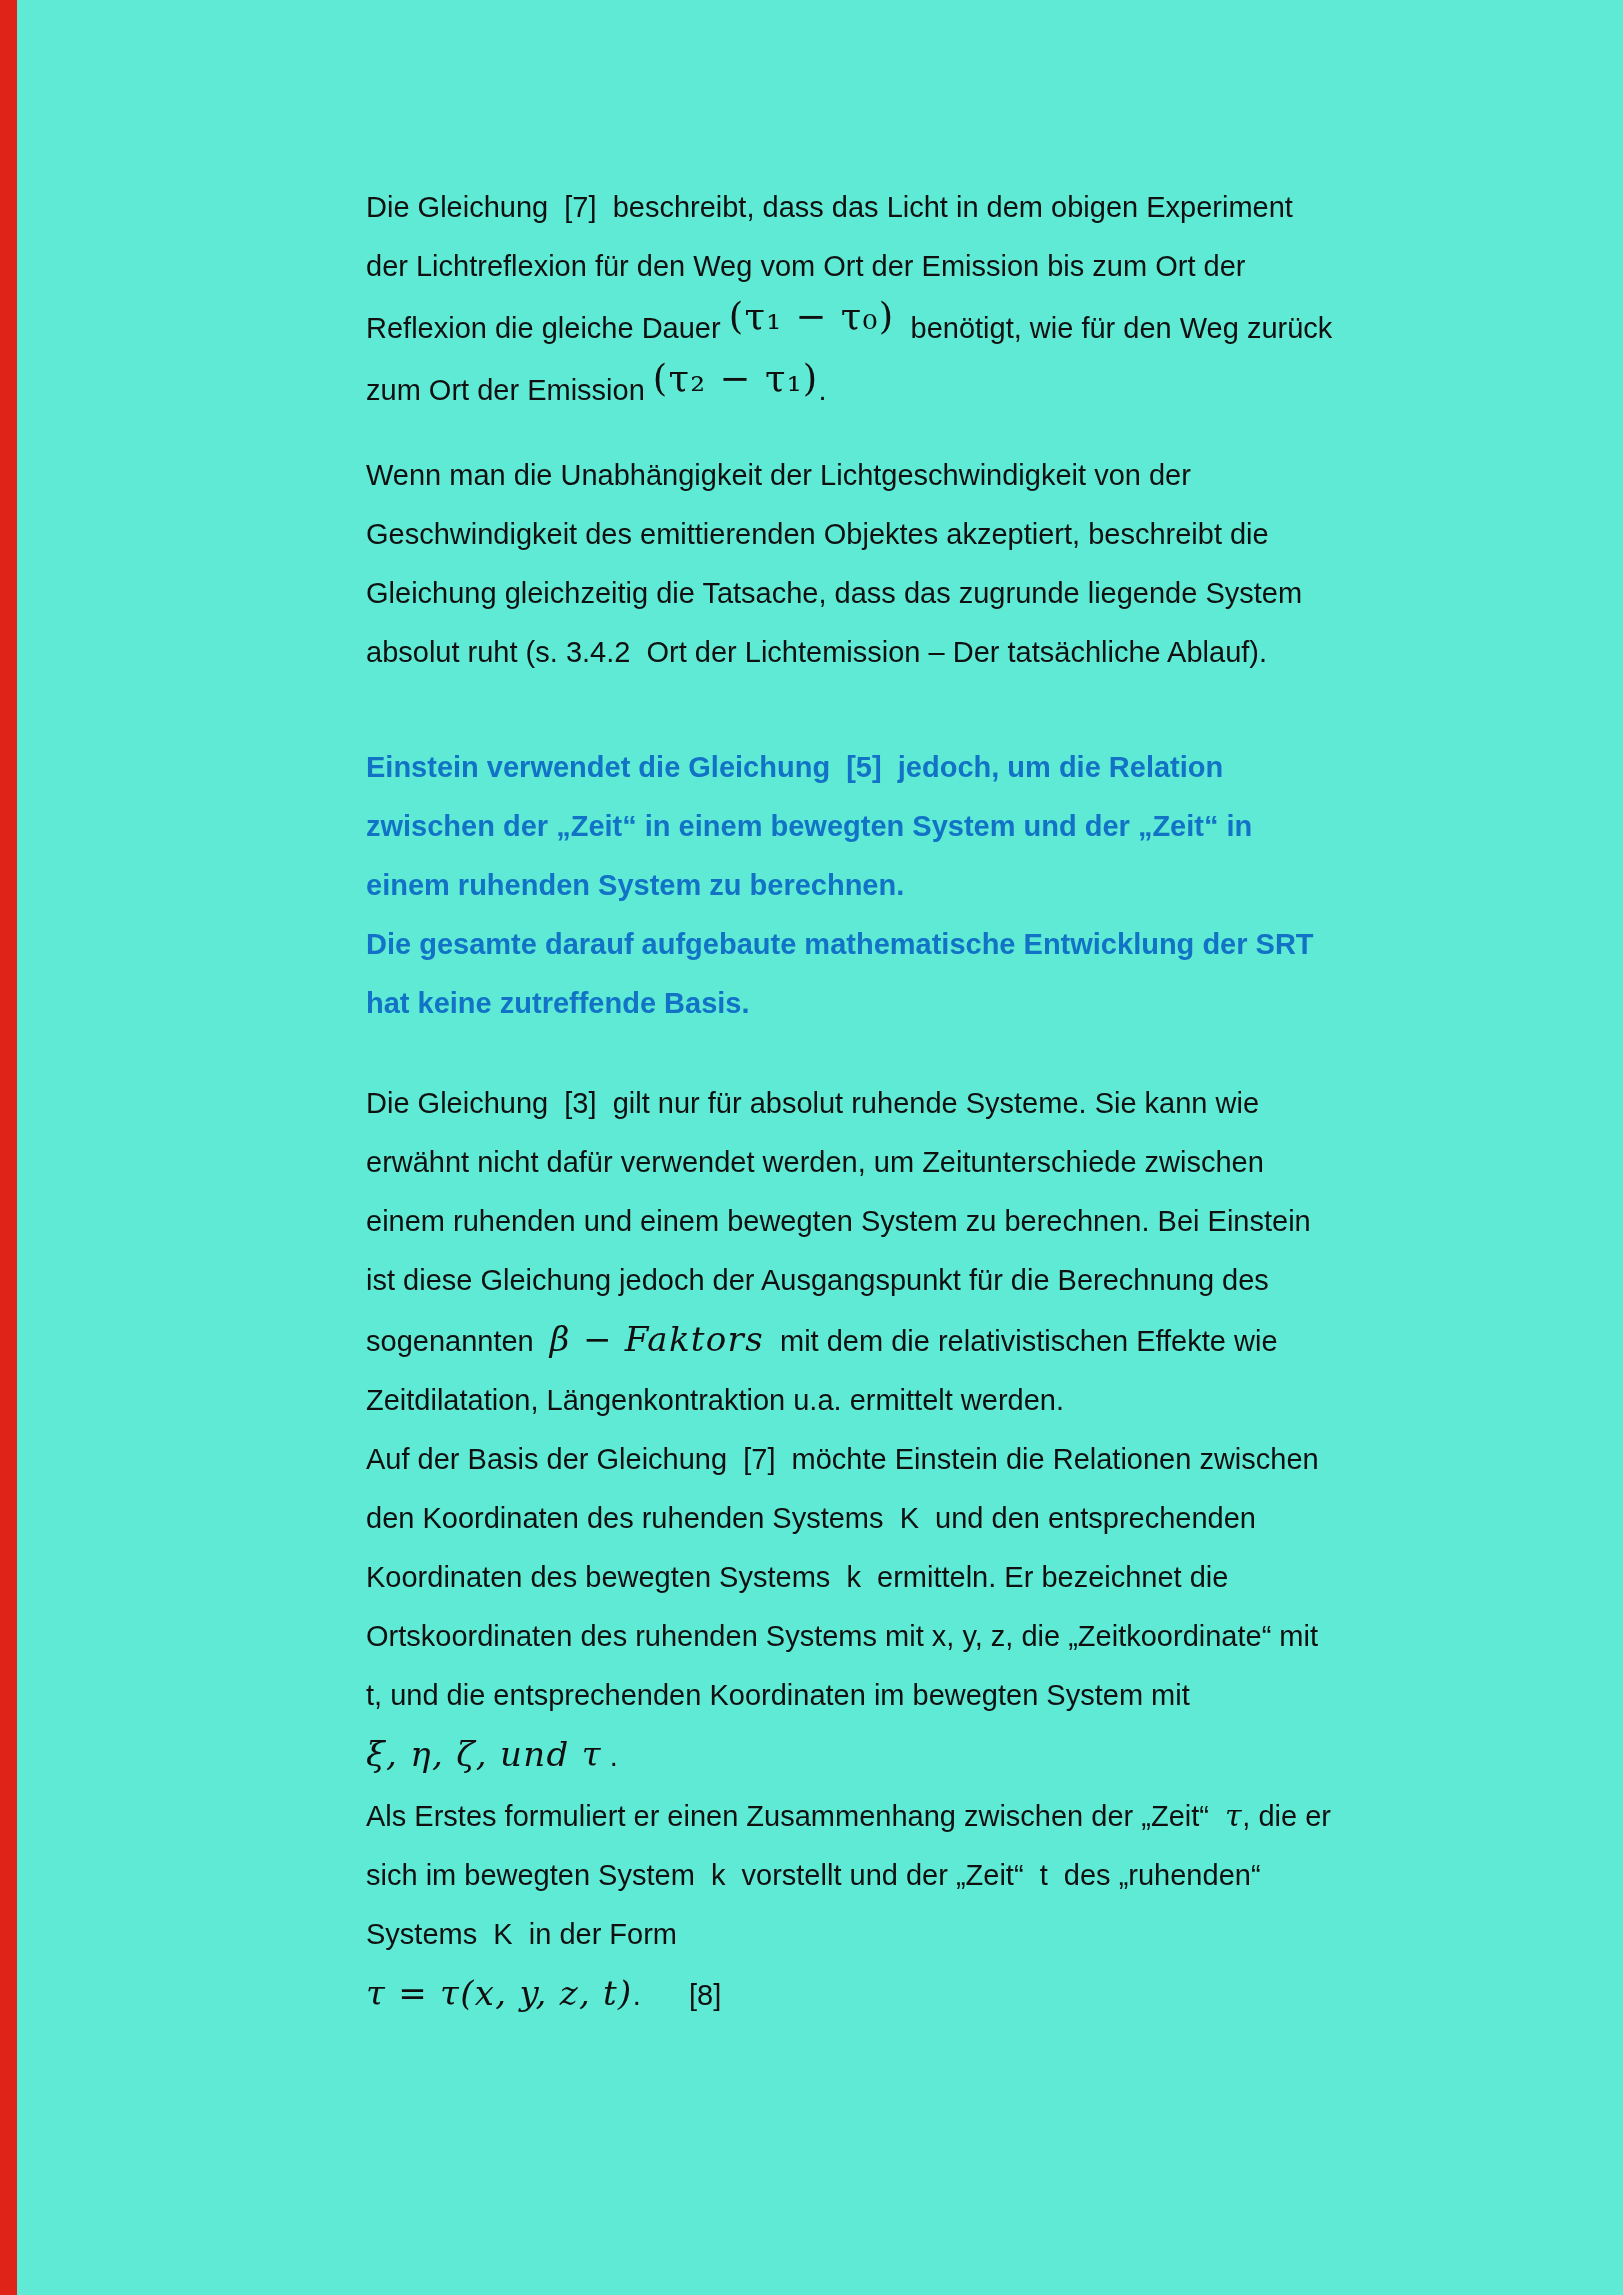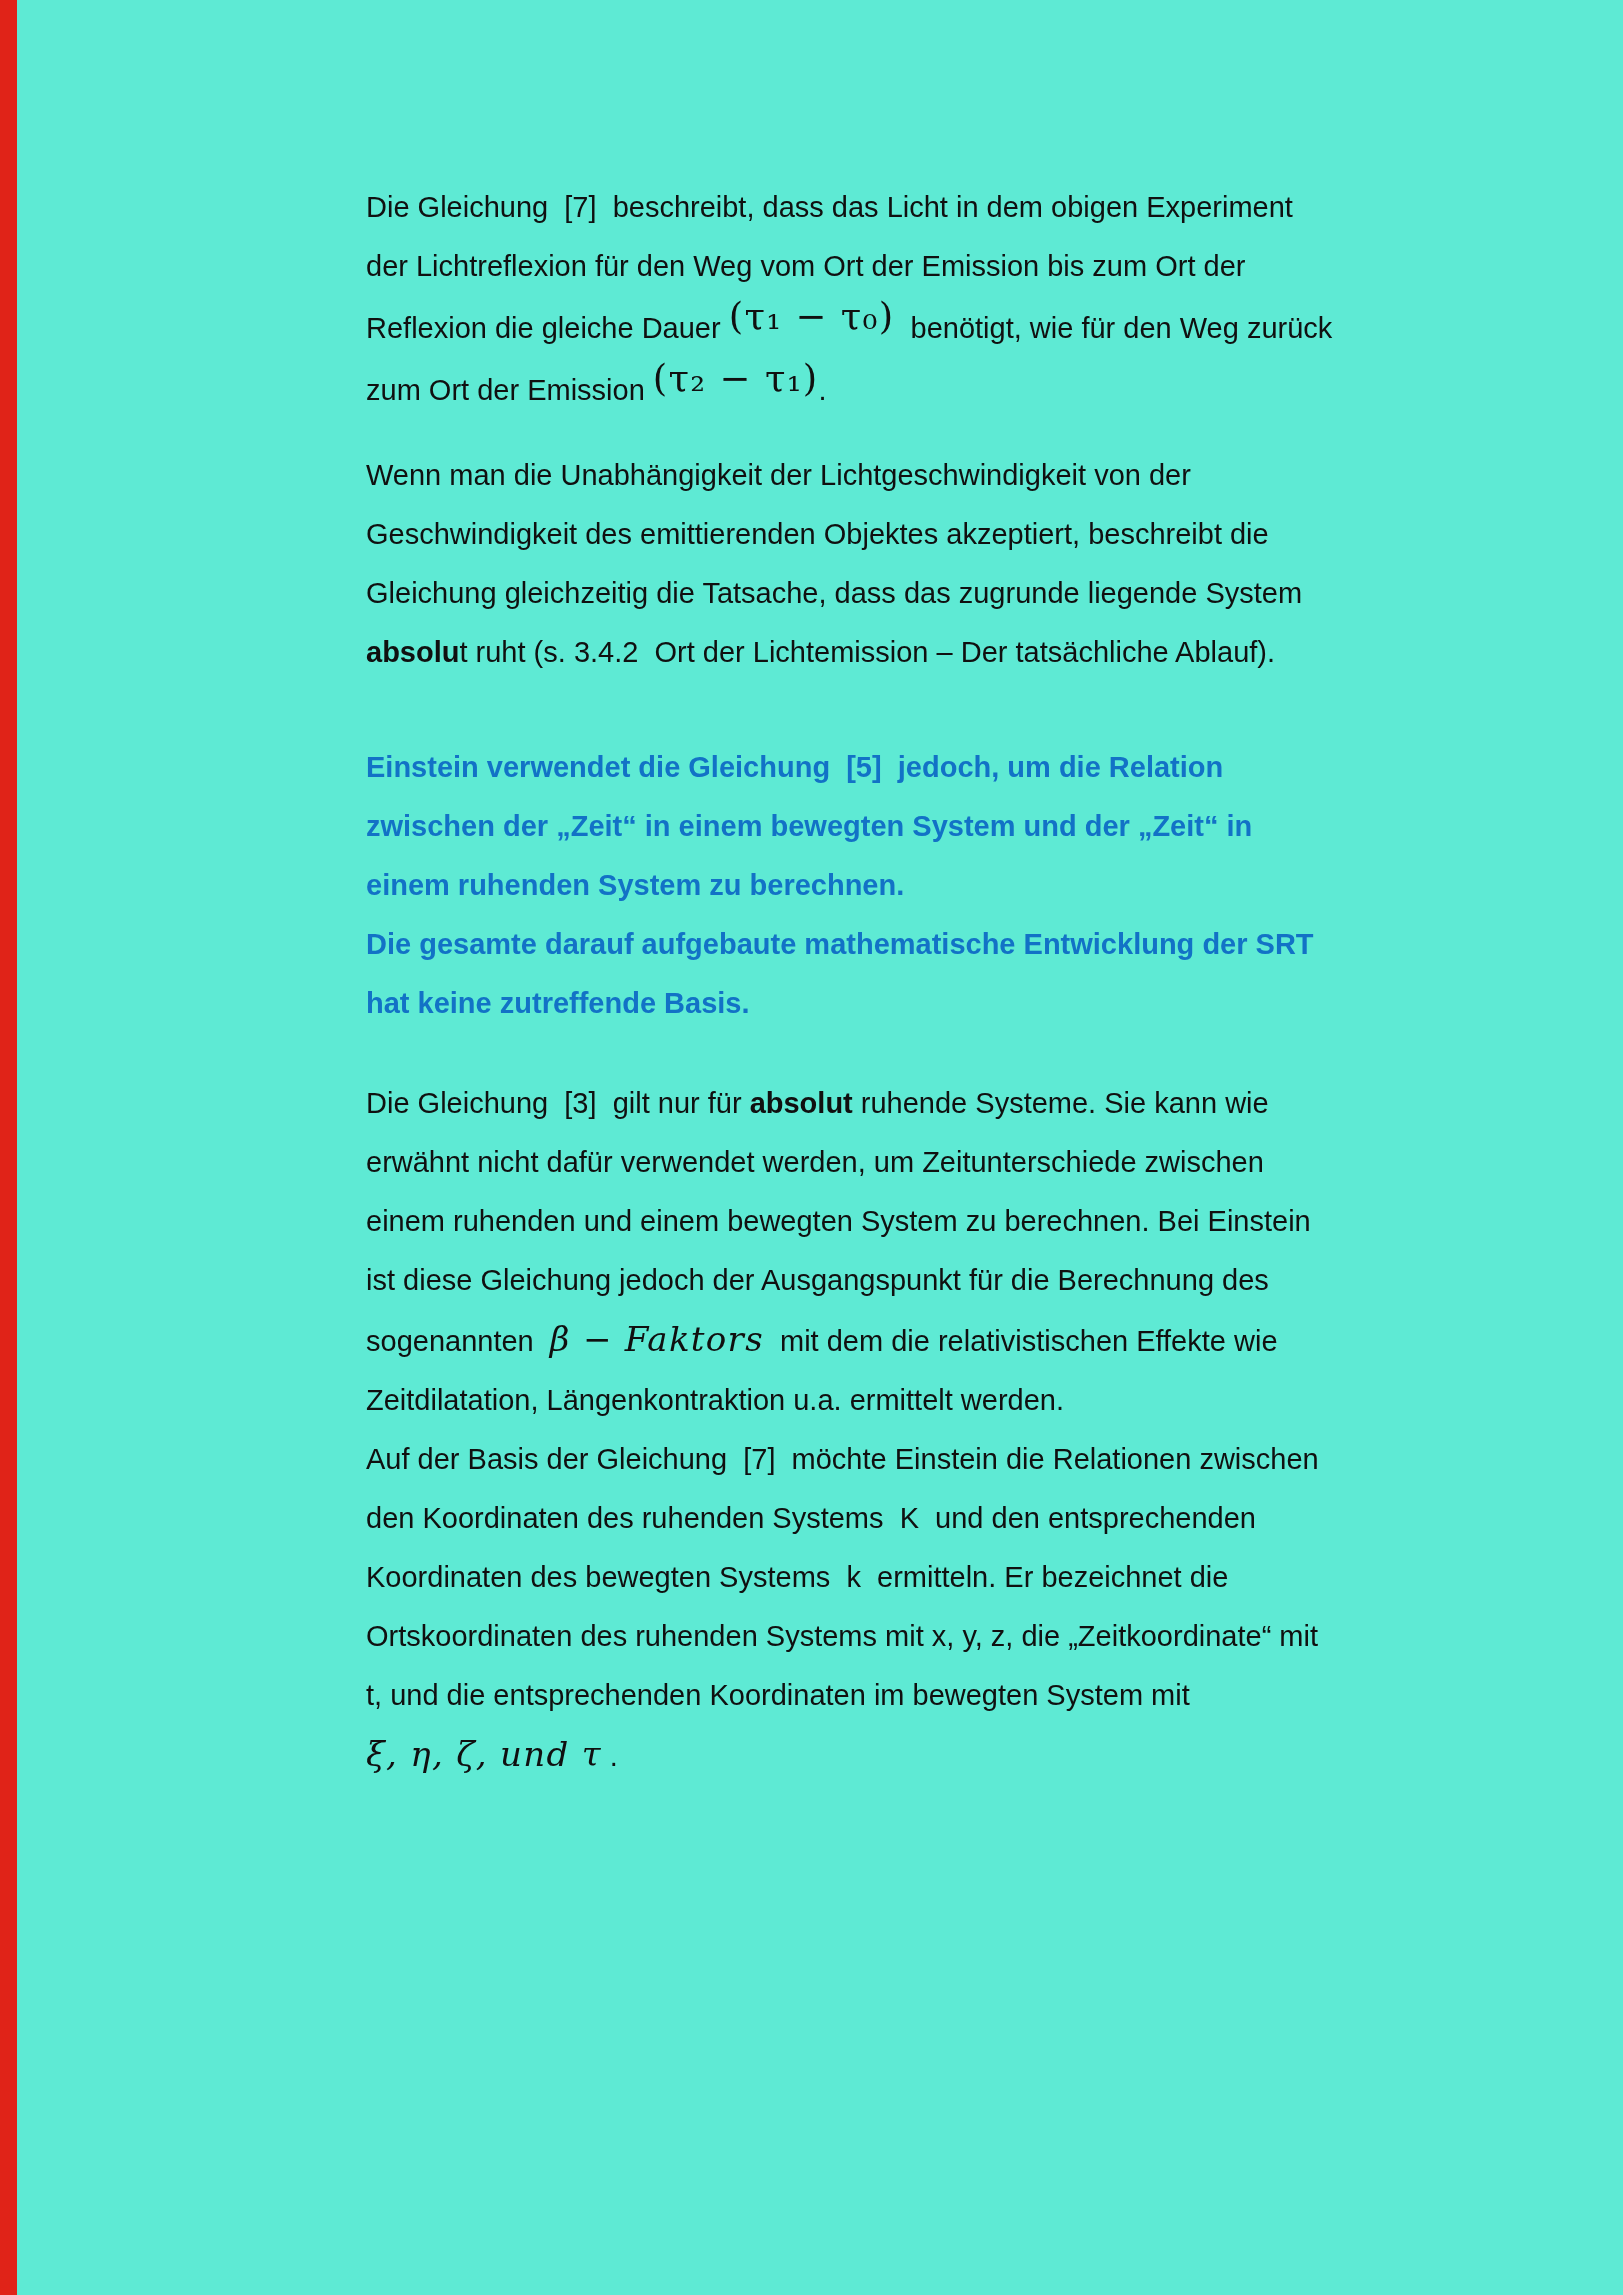--- a/index.html
+++ b/index.html
@@ -39,21 +39,21 @@
   }
   .para.gap-small  { margin-top: 26px; }
   .para.gap-large  { margin-top: 56px; }
   .para.gap-large2 { margin-top: 41px; }
   .para.blue {
     color: var(--accent-blue, #1272c6);
     font-weight: bold;
   }
   
   .r  { }
-  .b  { font-weight: bold; text-align: center; }
+  .b  { font-weight: normal; text-align: center; }
   .m  {
     font-family: "DejaVu Serif", serif;
     font-style: italic;
     font-size: 30px;
     letter-spacing: 0.7px;
   }
   .mr {
     font-family: "DejaVu Serif", serif;
     font-size: 37px;
     letter-spacing: 1.3px;
@@ -110,19 +110,23 @@
 sogenannten  </span><span class="M">β − Faktors</span><span class="r">  mit dem die relativistischen Effekte wie
 Zeitdilatation, Längenkontraktion u.a. ermittelt werden.</span></p>
 
     <p class="para"><span class="r">Auf der Basis der Gleichung  [7]  möchte Einstein die Relationen zwischen
 den Koordinaten des ruhenden Systems  K  und den entsprechenden
 Koordinaten des bewegten Systems  k  ermitteln. Er bezeichnet die
 Ortskoordinaten des ruhenden Systems mit x, y, z, die „Zeitkoordinate“ mit
 t, und die entsprechenden Koordinaten im bewegten System mit
 </span><span class="M">ξ, η, ζ, und τ</span><span class="r"> .</span></p>
 
+    <p class="para"><span class="r">Als Erstes formuliert er einen Zusammenhang zwischen der „Zeit“  </span><span class="m">τ</span><span class="r">, die er
+sich im bewegten System  k  vorstellt und der „Zeit“  t  des „ruhenden“
+Systems  K  in der Form
+</span><span class="M">τ = τ(x, y, z, t)</span><span class="r">.      [8]</span></p>
 
 
   </main>
 
 
 </div>
 
 
 </body></html>

